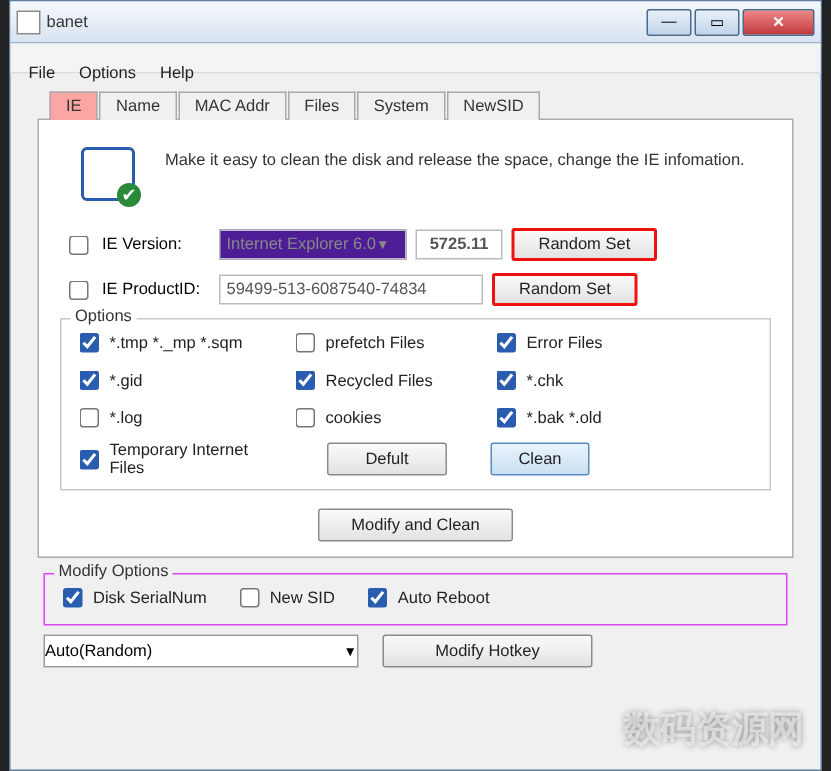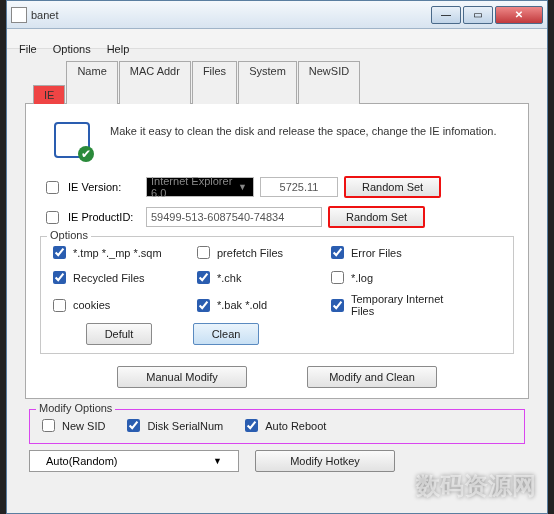--- a/index.html
+++ b/index.html
@@ -10,46 +10,46 @@
 .title-text { flex: 1; color: #333; }
 .win-btns { display: flex; gap: 2px; }
 .win-btn { width: 30px; height: 18px; border: 1px solid #4a6a8a; border-radius: 2px; display: flex; align-items: center; justify-content: center; font-size: 10px; }
 .win-min, .win-max { background: linear-gradient(#e8f0f8,#c0d4e8); }
 .win-close { width: 48px; background: linear-gradient(#e88,#c1393c); color: #fff; font-weight: bold; }
 .menubar { height: 20px; background: #f4f4f4; display: flex; padding: 0 4px; border-bottom: 1px solid #ddd; }
 .menu-item { padding: 14px 8px; color: #222; cursor: default; }
 .content { padding: 12px 18px 8px; }
 .tabs { display: flex; margin-left: 8px; }
 .tab { padding: 3px 10px; border: 1px solid #aaa; border-bottom: none; background: #f0f0f0; margin-right: 1px; color: #333; min-width: 24px; text-align: center; }
-.tab.active { background: #ef4444; position: relative; z-index: 2; margin-top: 24px; }
+.tab.active { background: #fca5a5; position: relative; z-index: 2; }
 .tab-panel { border: 1px solid #aaa; background: #fff; padding: 12px 14px 10px; margin-top: -1px; }
 .intro { display: flex; align-items: flex-start; gap: 20px; margin: 6px 4px 18px 14px; }
 .intro-icon { width: 36px; height: 36px; position: relative; }
 .intro-icon::before { content: ""; position: absolute; inset: 0; background: #fff; border: 2px solid #2a5db0; border-radius: 4px; }
 .intro-icon::after { content: "✔"; position: absolute; right: -4px; bottom: -4px; color: #fff; background: #2a8a3a; border-radius: 50%; width: 16px; height: 16px; font-size: 12px; text-align: center; line-height: 16px; }
 .intro-text { color: #333; line-height: 1.8; }
 .row { display: flex; align-items: center; gap: 6px; margin: 4px 0 8px 2px; }
 .cb { width: 13px; height: 13px; }
 .txt-input { height: 20px; border: 1px solid #bbb; padding: 0 4px; background: #fff; color: #555; }
-.combo { width: 108px; display: inline-flex; align-items: center; justify-content: flex-start; color: #888; background: #000000; }
+.combo { width: 125px; display: inline-flex; align-items: center; justify-content: flex-start; color: #888; background: #4c1d95; }
 .combo .caret { font-size: 9px; color: #888; margin-right: 2px; }
 .btn { height: 22px; border: 1px solid #8a8a8a; background: linear-gradient(#fafafa,#e2e2e2); padding: 0 16px; color: #222; display: inline-flex; align-items: center; justify-content: center; border-radius: 2px; cursor: default; }
 .btn-hl { border: 2px solid #e11; }
 .btn-clean { background: linear-gradient(#eaf4fc,#c8e0f4); border-color: #5a8ac0; }
 .group { border: 1px solid #c8c8c8; padding: 6px 8px 8px; margin-top: 8px; position: relative; }
 .group-title { position: absolute; top: -8px; left: 6px; background: #fff; padding: 0 3px; color: #333; }
 .opts-grid { display: grid; grid-template-columns: 140px 130px 120px; gap: 6px 4px; align-items: center; }
 .chk-label { display: flex; align-items: center; gap: 4px; color: #222; }
 .chk-label input { width: 13px; height: 13px; accent-color: #2a5db0; }
 .btn-row { display: flex; gap: 60px; justify-content: center; margin-top: 12px; }
 .btn-row .btn { width: 130px; }
 .mod-opts { border: 1px solid #d946ef; margin: 10px 4px 6px; padding: 6px 8px 8px; position: relative; }
 .mod-opts-row { display: flex; align-items: center; gap: 18px; }
 .bottom-row { display: flex; gap: 16px; margin: 4px 4px 0; align-items: center; }
-.bottom-select { width: 210px; height: 22px; border: 1px solid #999; background: #fff; display: flex; align-items: center; justify-content: space-between; padding: 0 16px; }
+.bottom-select { width: 210px; height: 22px; border: 1px solid #999; background: #fff; display: flex; align-items: center; justify-content: space-between; padding: 0 0; }
 .bottom-select .caret { font-size: 9px; }
 .watermark { position: absolute; right: 18px; bottom: 12px; color: rgba(255,255,255,0.5); font-size: 24px; font-weight: bold; text-shadow: 0 0 4px rgba(0,0,0,0.4); pointer-events: none; }
 </style>
 </head>
 <body>
 
 <div class="window">
   <div class="titlebar">
     <div class="title-icon"></div>
     <div class="title-text">banet</div>
@@ -79,21 +79,21 @@
         <div class="intro-text">Make it easy to clean the disk and release the space, change the IE infomation.</div>
       </div>
 
       <div class="row">
         <input type="checkbox" class="cb" style="">
         <span style="width:72px">IE Version:</span>
         <div class="txt-input combo">
           <span>Internet Explorer 6.0</span>
           <span class="caret">▼</span>
         </div>
-        <input class="txt-input" style="width: 78px; text-align: center;" value="5725.11">
+        <input class="txt-input" style="width: 58px; text-align: center; font-weight: bold;" value="5725.11">
         <button class="btn btn-hl">Random Set</button>
       </div>
 
       <div class="row">
         <input type="checkbox" class="cb" style="">
         <span style="width:72px">IE ProductID:</span>
         <input class="txt-input" style="width: 176px;" value="59499-513-6087540-74834">
         <button class="btn btn-hl">Random Set</button>
       </div>
 
@@ -108,20 +108,24 @@
               <input type="checkbox" style="">
               <span>prefetch Files</span>
             </label>
           <label class="chk-label">
               <input type="checkbox" checked="" style="">
               <span>Error Files</span>
             </label>
 
           <label class="chk-label">
               <input type="checkbox" checked="" style="">
+              <span>*.gid</span>
+            </label>
+          <label class="chk-label">
+              <input type="checkbox" checked="" style="">
               <span>Recycled Files</span>
             </label>
           <label class="chk-label">
               <input type="checkbox" checked="" style="">
               <span>*.chk</span>
             </label>
 
           <label class="chk-label">
               <input type="checkbox" style="">
               <span>*.log</span>
@@ -132,41 +136,40 @@
             </label>
           <label class="chk-label">
               <input type="checkbox" checked="" style="">
               <span>*.bak  *.old</span>
             </label>
 
           <label class="chk-label">
               <input type="checkbox" checked="" style="">
               <span>Temporary Internet Files</span>
             </label>
-          <button class="btn" style="width:66px;justify-self:center">Defult</button>
+          <button class="btn" style="width:80px;justify-self:center">Defult</button>
           <button class="btn btn-clean" style="width:66px;justify-self:start">Clean</button>
         </div>
       </div>
 
       <div class="btn-row">
-        <button class="btn">Manual Modify</button>
         <button class="btn">Modify and Clean</button>
       </div>
     </div>
 
     <div class="mod-opts">
       <div class="group-title" style="background:#f0f0f0">Modify Options</div>
       <div class="mod-opts-row">
         <label class="chk-label">
+            <input type="checkbox" checked="" style="">
+            <span>Disk SerialNum</span>
+          </label>
+        <label class="chk-label">
             <input type="checkbox" style="">
             <span>New SID</span>
-          </label>
-        <label class="chk-label">
-            <input type="checkbox" checked="" style="">
-            <span>Disk SerialNum</span>
           </label>
         <label class="chk-label">
             <input type="checkbox" checked="" style="">
             <span>Auto Reboot</span>
           </label>
       </div>
     </div>
 
     <div class="bottom-row">
       <div class="bottom-select">

